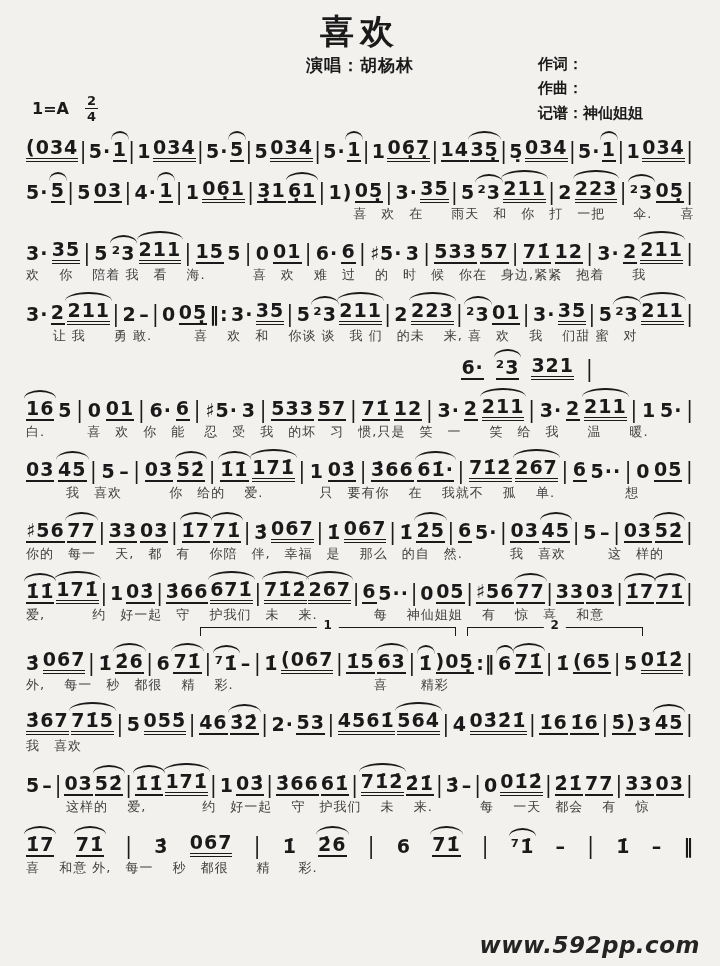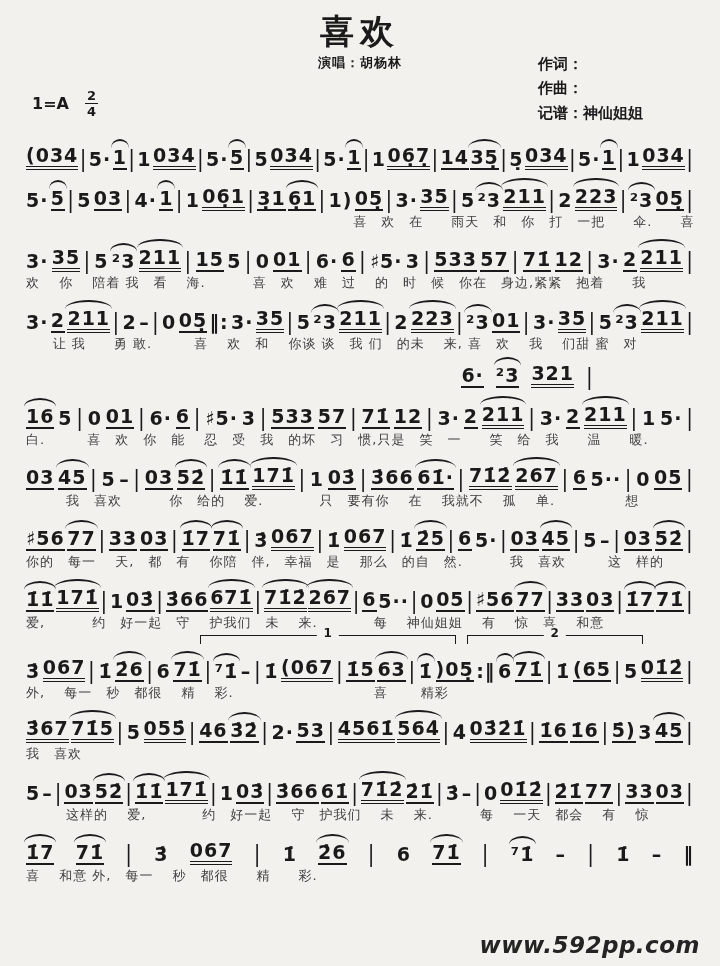--- a/index.html
+++ b/index.html
@@ -1,28 +1,28 @@
 <!DOCTYPE html>
 <html><head>
 <meta charset="utf-8">
 <style>
   html,body{margin:0;padding:0;}
   body{width:720px;height:966px;background:#f2f1ee;color:#1a1a1a;
        font-family:"DejaVu Sans",sans-serif;overflow:hidden;}
   .sheet{position:relative;width:720px;height:966px;box-sizing:border-box;
          padding:12px 26px 0 26px;}
   .title{text-align:center;font-size:34px;font-weight:bold;letter-spacing:6px;line-height:1.15;}
-  .performer{text-align:center;font-size:13px;font-weight:bold;margin-top:3px;letter-spacing:1px;}
+  .performer{text-align:center;font-size:17px;font-weight:bold;margin-top:3px;letter-spacing:1px;}
   .credits{position:absolute;top:52px;left:538px;font-size:15px;font-weight:bold;line-height:1.62;}
   .keysig{display:flex;align-items:center;gap:16px;font-size:16px;font-weight:bold;
           margin-top:16px;margin-left:6px;height:30px;}
   .frac{display:inline-flex;flex-direction:column;align-items:center;font-size:13px;line-height:1;font-weight:bold;}
   .frac .num{border-bottom:1.5px solid #1a1a1a;padding:0 2px 1px 2px;}
   .frac .den{padding-top:1px;}
-  .score{margin-top:18px;}
+  .score{margin-top:5px;}
   .system{position:relative;margin-bottom:5px;}
   .notes{display:flex;justify-content:space-between;align-items:flex-end;
          font-weight:bold;font-size:19px;height:36px;}
   .tok{position:relative;line-height:1.12;letter-spacing:1px;white-space:pre;}
   .u1{border-bottom:2px solid #1a1a1a;}
   .u2{border-bottom:4px double #1a1a1a;}
   .arc::before{content:"";position:absolute;left:-2px;right:-2px;top:-8px;height:7px;
                border-top:2px solid #1a1a1a;border-radius:50% 50% 0 0 / 100% 100% 0 0;}
   .bar{font-weight:400;font-size:20px;transform:scaleY(1.15);}
   .lyrics{font-size:13px;margin-top:2px;letter-spacing:1px;white-space:pre;color:#404040;}

